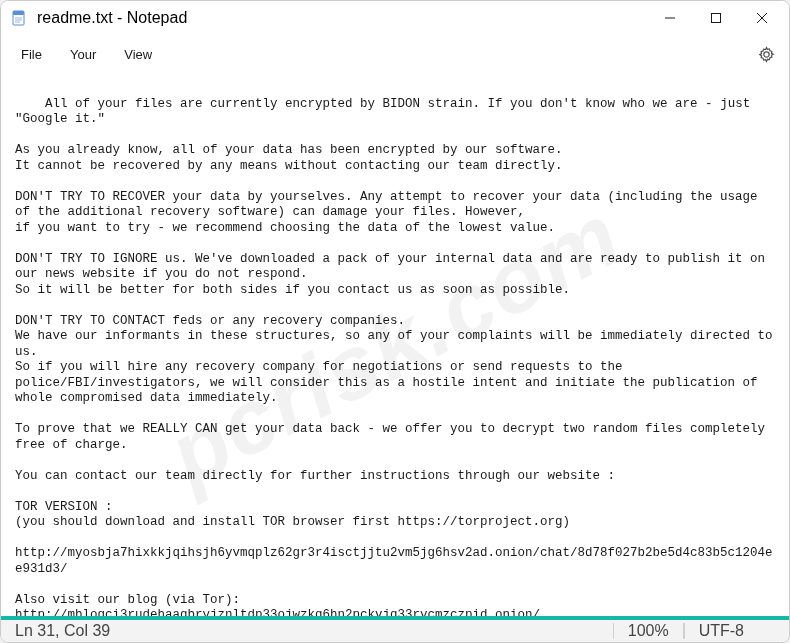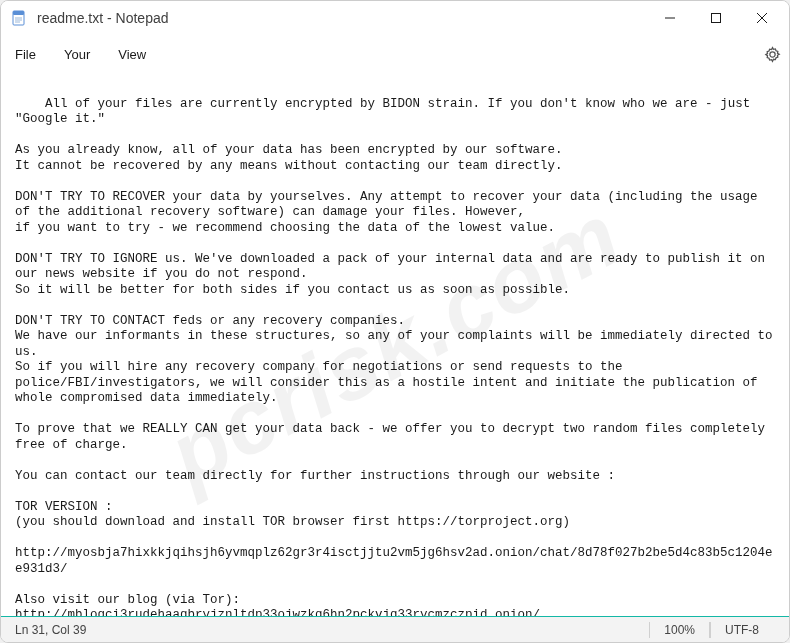--- a/index.html
+++ b/index.html
@@ -28,40 +28,40 @@
       padding: 0 4px 0 10px;
       background: #ffffff;
     }
     .titlebar-icon {
       width: 16px;
       height: 16px;
       margin-right: 10px;
     }
     .titlebar-title {
       flex: 1;
-      font-size: 14px;
-      color: #404040;
+      font-size: 16px;
+      color: #000000;
     }
     .win-controls {
       display: flex;
       height: 100%;
     }
     .win-btn {
       width: 46px;
       height: 100%;
       display: flex;
       align-items: center;
       justify-content: center;
       color: #1a1a1a;
     }
     .menubar {
       height: 38px;
       display: flex;
       align-items: center;
-      padding: 0 0;
+      padding: 0 6px;
       background: #ffffff;
     }
     .menu-item {
       padding: 6px 14px;
       font-size: 13px;
       color: #1a1a1a;
       border-radius: 4px;
     }
     .menu-spacer { flex: 1; }
     .settings-btn {
@@ -82,22 +82,22 @@
       white-space: pre-wrap;
       word-wrap: break-word;
       overflow: hidden;
       position: relative;
     }
     .statusbar {
       height: 26px;
       display: flex;
       align-items: center;
       background: #f3f3f3;
-      border-top: 1px solid #14b8a6;
-      font-size: 12px;
+      border-top: 4px solid #14b8a6;
+      font-size: 16px;
       color: #444;
     }
     .status-cell {
       padding: 0 14px;
       height: 100%;
       display: flex;
       align-items: center;
     }
     .status-spacer { flex: 1; }
     .status-div {
@@ -202,16 +202,16 @@
 Inform your supervisors and stay calm!</span>
   </div>
 
   <div class="statusbar">
     <div class="status-cell">Ln 31, Col 39</div>
     <div class="status-spacer"></div>
     <div class="status-div"></div>
     <div class="status-cell">100%</div>
     <div class="status-div"></div>
     <div class="status-div"></div>
-    <div class="status-cell" style="padding-right:30px">UTF-8</div>
+    <div class="status-cell" style="padding-right:45px">UTF-8</div>
   </div>
 
 </div>
 
 </body></html>

